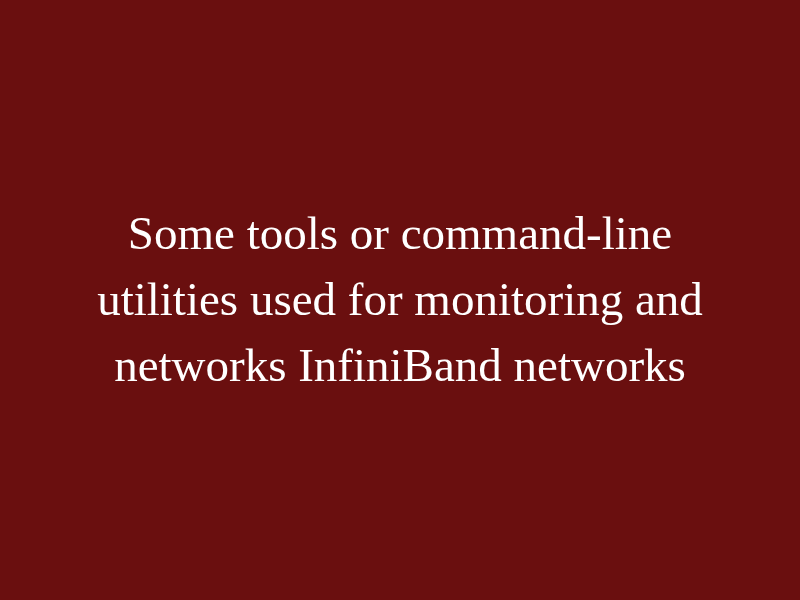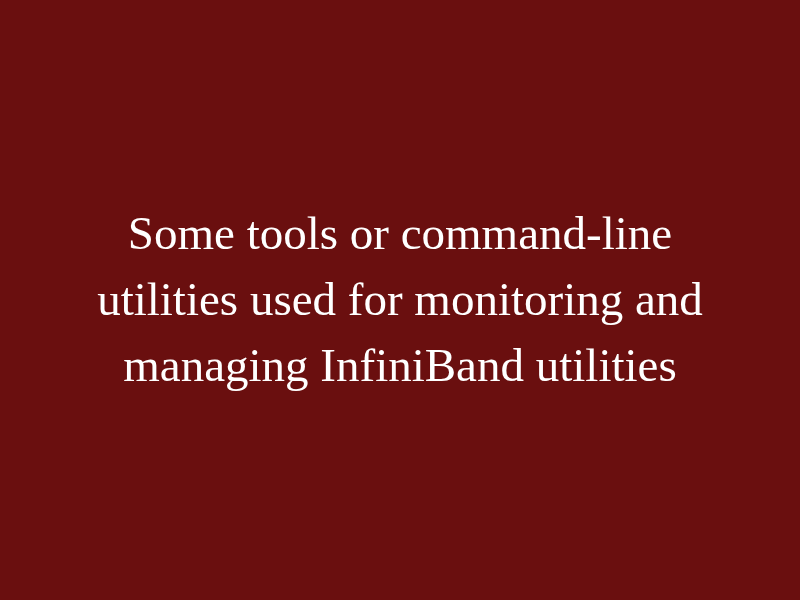--- a/index.html
+++ b/index.html
@@ -21,13 +21,13 @@
       font-size: 47px;
       text-align: center;
       line-height: 1.4;
       padding: 0 60px;
       font-weight: normal;
     }
   </style>
 </head>
 <body>
 
-<div class="slide-text">Some tools or command-line utilities used for monitoring and managing InfiniBand utilities</div>
+<div class="slide-text">Some tools or command-line utilities used for monitoring and networks InfiniBand networks</div>
 
 </body></html>

